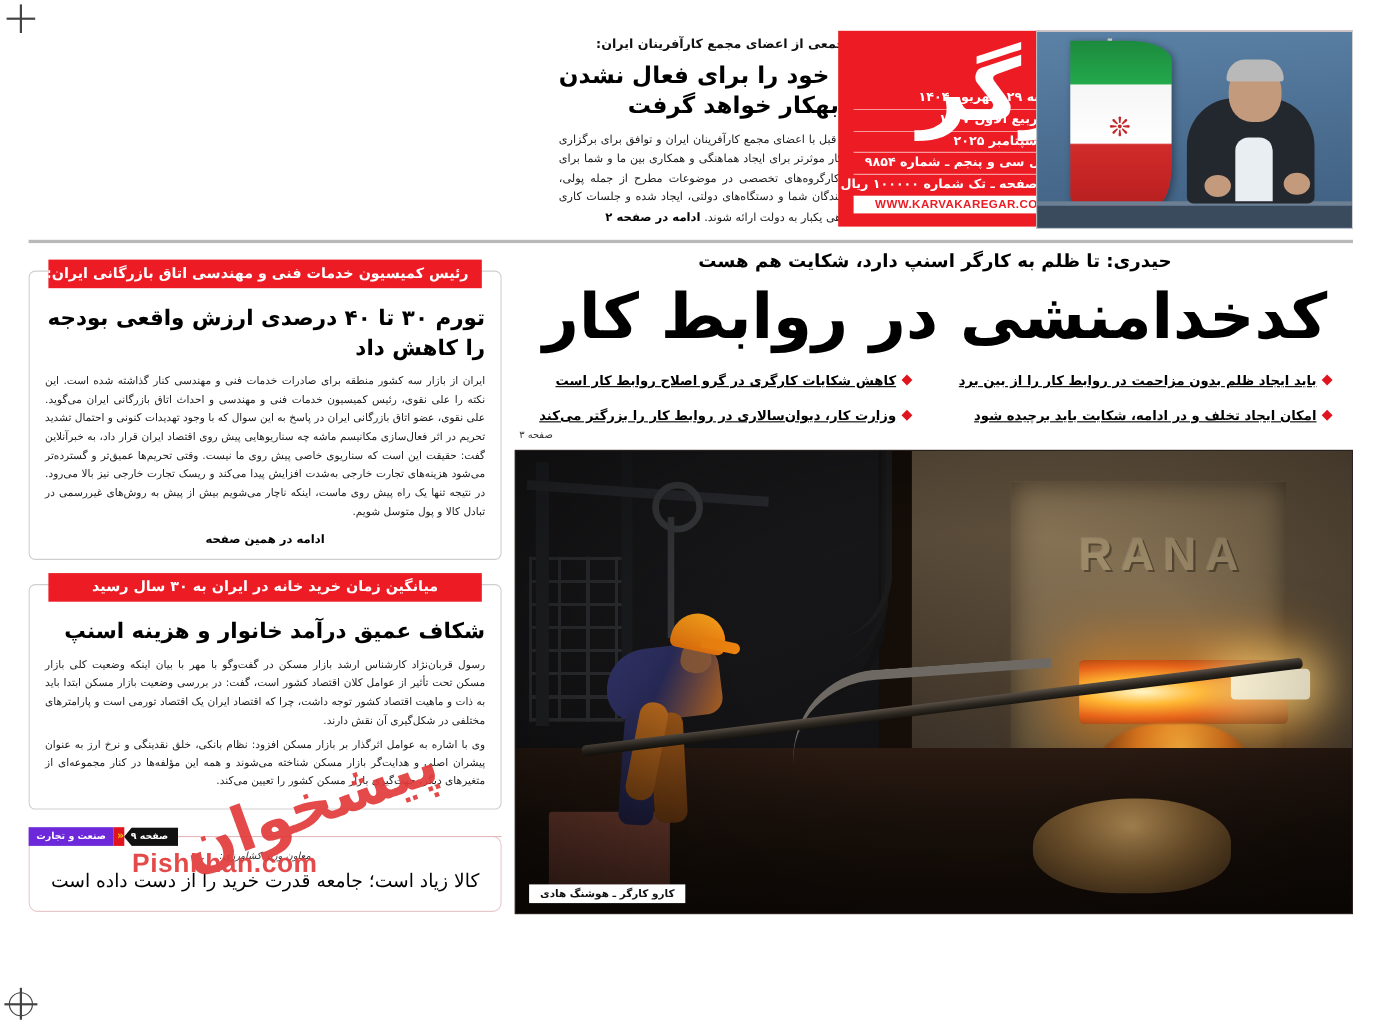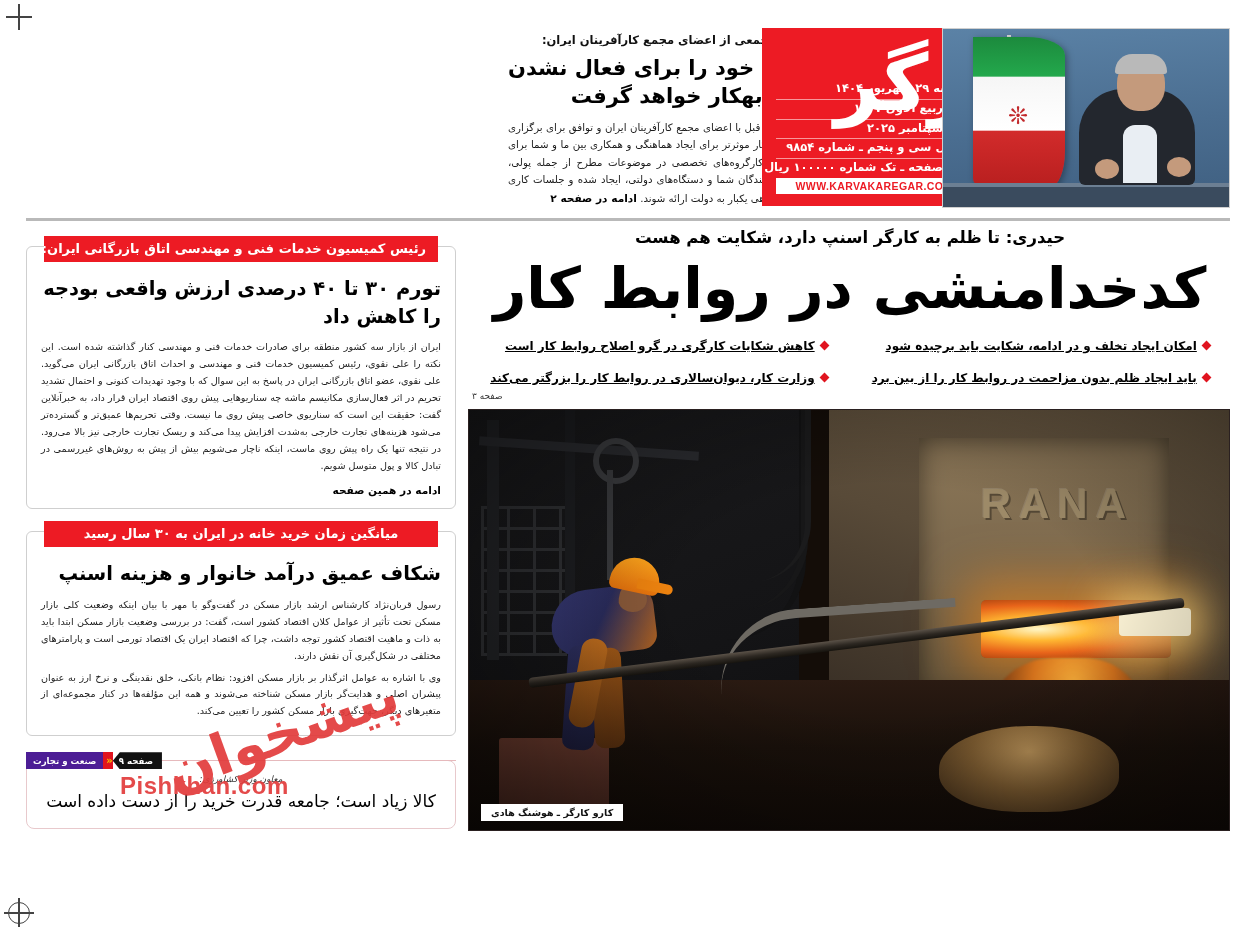--- a/index.html
+++ b/index.html
@@ -80,27 +80,27 @@
 
   
   .redbar{background:#ed1b24;color:#fff;font-size:13px;font-weight:bold;
      padding:5px 12px 6px;text-align:center;position:relative;z-index:3;white-space:nowrap;overflow:hidden;}
   .redbar-wrap{position:relative;margin:0 18px;}
 
   .boxart{border:1px solid #cfcfcf;border-radius:6px;padding:22px 14px 10px;margin-top:-16px;
      background:#fff;position:relative;z-index:1;}
   .boxart h2{font-size:19.5px;font-weight:bold;line-height:1.42;margin:6px 0 9px;color:#000;}
   .boxart p{font-size:9.6px;line-height:1.76;text-align:justify;color:#1a1a1a;margin:0 0 5px;}
-  .boxart .tail{text-align:right;margin-top:4px;}
+  .boxart .tail{text-align:center;margin-top:4px;}
 
   
   .ribbon{position:relative;height:17px;margin:0 0 -9px 0;display:flex;justify-content:flex-start;
      padding-right:0;z-index:4;}
   .ribbon .tab{display:flex;align-items:stretch;height:17px;margin-right:auto;}
-  .rb-red{background:#4c1d95;color:#fff;font-size:8.6px;font-weight:bold;padding:0 7px;
+  .rb-red{background:#6d28d9;color:#fff;font-size:8.6px;font-weight:bold;padding:0 7px;
      display:flex;align-items:center;white-space:nowrap;}
   .rb-chev{background:#e0141f;color:#f4c400;font-size:10px;font-weight:bold;display:flex;align-items:center;
      padding:0 2px 0 3px;letter-spacing:-2px;}
   .rb-black{background:#111;color:#fff;font-size:8.6px;font-weight:bold;padding:0 9px 0 6px;
      display:flex;align-items:center;white-space:nowrap;
      clip-path:polygon(7px 0,100% 0,100% 100%,7px 100%,0 50%);}
   .ribbon-line{position:absolute;left:0;right:0;top:8px;height:1px;background:#e6b9bc;z-index:-1;}
 
   .briefbox{border:1px solid #e8c9cc;border-radius:8px;padding:13px 16px 14px;background:#fff;
      position:relative;z-index:2;}
@@ -286,25 +286,25 @@
 
   <div class="col-right" style="top:228px;">
 
     <div class="main-kicker">حیدری: تا ظلم به کارگر اسنپ دارد، شکایت هم هست</div>
     <div class="main-head">کدخدامنشی در روابط کار</div>
 
     <div class="bullets">
       <div class="bul-col">
         <div class="bul">
             <span class="diamond"></span>
-            <span>امکان ایجاد تخلف و در ادامه، شکایت باید برچیده شود</span>
+            <span>باید ایجاد ظلم بدون مزاحمت در روابط کار را از بین برد</span>
           </div>
         <div class="bul">
             <span class="diamond"></span>
-            <span>باید ایجاد ظلم بدون مزاحمت در روابط کار را از بین برد</span>
+            <span>امکان ایجاد تخلف و در ادامه، شکایت باید برچیده شود</span>
           </div>
       </div>
       <div class="bul-col">
         <div class="bul">
             <span class="diamond"></span>
             <span>کاهش شکایات کارگری در گرو اصلاح روابط کار است</span>
           </div>
         <div class="bul">
             <span class="diamond"></span>
             <span>وزارت کار، دیوان‌سالاری در روابط کار را بزرگتر می‌کند</span>

